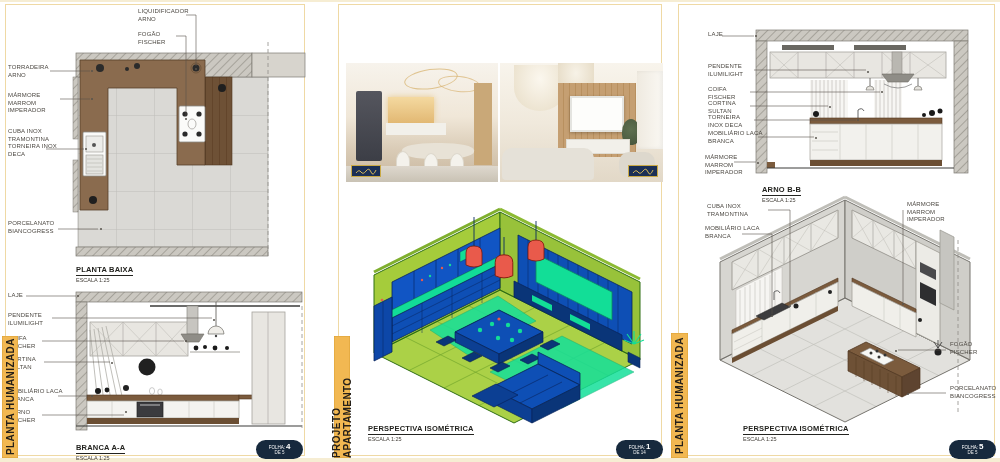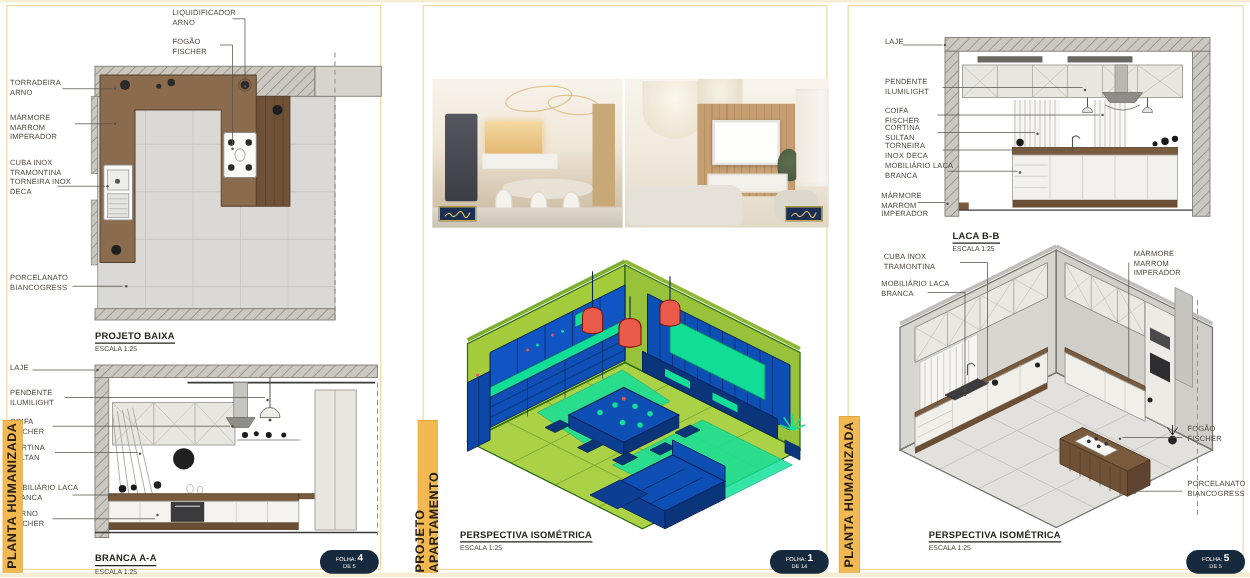--- a/index.html
+++ b/index.html
@@ -157,21 +157,21 @@
     <div class="lb" style="left:8px;top:128px;width:50px;">CUBA INOX TRAMONTINA TORNEIRA INOX DECA</div>
     <div class="lb" style="left:8px;top:220px;width:60px;">PORCELANATO BIANCOGRESS</div>
     <div class="lb" style="left:8px;top:292px;width:30px;">LAJE</div>
     <div class="lb" style="left:8px;top:312px;width:46px;">PENDENTE ILUMILIGHT</div>
     <div class="lb" style="left:8px;top:335px;width:40px;">COIFA FISCHER</div>
     <div class="lb" style="left:8px;top:356px;width:40px;">CORTINA SULTAN</div>
     <div class="lb" style="left:8px;top:388px;width:56px;">MOBILIÁRIO LACA BRANCA</div>
     <div class="lb" style="left:8px;top:409px;width:40px;">FORNO FISCHER</div>
 
     <div class="title-block" style="left:76px;top:258px;">
-      <div class="dtitle">PROJETO BAIXA</div>
+      <div class="dtitle">PLANTA BAIXA</div>
       <div class="dscale">ESCALA 1:25</div>
     </div>
     <div class="title-block" style="left:76px;top:436px;">
       <div class="dtitle">BRANCA A-A</div>
       <div class="dscale">ESCALA 1:25</div>
     </div>
 
     <div class="strip" style="left:2px;top:336px;width:16px;height:122px;">
       <span>PLANTA HUMANIZADA</span>
     </div>
@@ -444,21 +444,21 @@
     <div class="lb" style="left:38px;top:114px;width:44px;">TORNEIRA INOX DECA</div>
     <div class="lb" style="left:38px;top:130px;width:56px;">MOBILIÁRIO LACA BRANCA</div>
     <div class="lb" style="left:35px;top:154px;width:60px;">MÁRMORE MARROM IMPERADOR</div>
     <div class="lb" style="left:37px;top:203px;width:56px;">CUBA INOX TRAMONTINA</div>
     <div class="lb" style="left:35px;top:225px;width:56px;">MOBILIÁRIO LACA BRANCA</div>
     <div class="lb" style="left:237px;top:201px;width:62px;">MÁRMORE MARROM IMPERADOR</div>
     <div class="lb" style="left:280px;top:341px;width:36px;">FOGÃO FISCHER</div>
     <div class="lb" style="left:280px;top:385px;width:44px;">PORCELANATO BIANCOGRESS</div>
 
     <div class="title-block" style="left:92px;top:178px;">
-      <div class="dtitle">LACA B-B</div>
+      <div class="dtitle">ARNO B-B</div>
       <div class="dscale">ESCALA 1:25</div>
     </div>
     <div class="title-block" style="left:73px;top:417px;">
       <div class="dtitle">PERSPECTIVA ISOMÉTRICA</div>
       <div class="dscale">ESCALA 1:25</div>
     </div>
 
     <div class="strip" style="left:1px;top:333px;width:17px;height:125px;">
       <span>PLANTA HUMANIZADA</span>
     </div>

